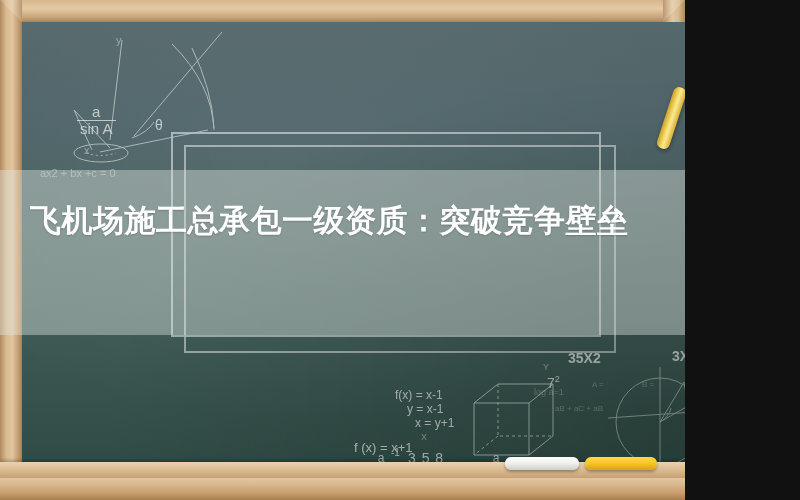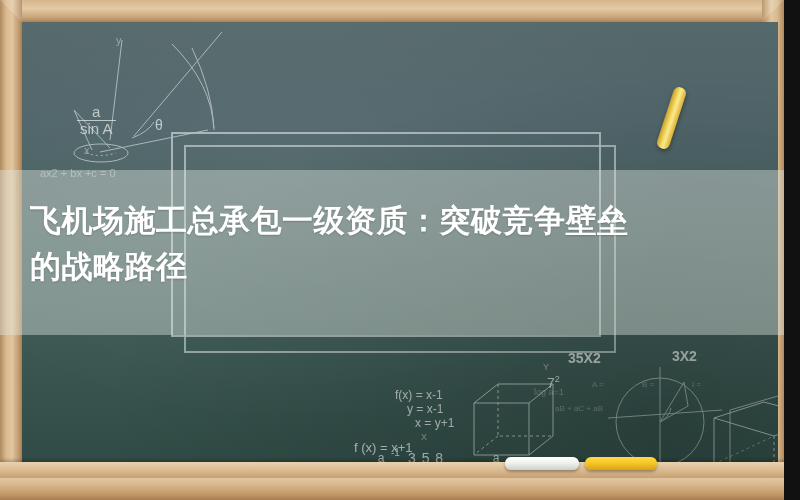--- a/index.html
+++ b/index.html
@@ -1,17 +1,17 @@
 <!DOCTYPE html>
 <html><head>
 <meta charset="utf-8">
 <style>
   html,body{margin:0;padding:0;background:#111;}
   #stage{
-    position:relative;width:784px;height:500px;overflow:hidden;
+    position:relative;width:685px;height:500px;overflow:hidden;
     font-family:"Liberation Sans","DejaVu Sans",sans-serif;
     background:#15803d;
   }
 
   
   .wood{position:absolute;}
   .wood-left{left:0;top:0;width:22px;height:500px;
     background:linear-gradient(90deg,#b08a5f 0%,#d9b98f 28%,#e2c7a0 55%,#c29b70 85%,#a8804f 100%);}
   .wood-right{right:0;top:0;width:22px;height:500px;
     background:linear-gradient(270deg,#b08a5f 0%,#d9b98f 30%,#e2c7a0 58%,#c29b70 86%,#a8804f 100%);}
@@ -188,21 +188,20 @@
       <div>2 7 9</div>
 
     </div>
 
   </div>
 
   <div id="band"></div>
 
   <div id="title">
     <div>飞机场施工总承包一级资质：突破竞争壁垒</div>
-    <div>的战略路径</div>
   </div>
 
   <div class="stick stick-yellow-top"></div>
 
   <div class="ledge"></div>
   <div class="stick stick-white"></div>
   <div class="stick stick-yellow"></div>
 
   <div class="miter miter-tl"></div>
   <div class="miter miter-tr"></div>

